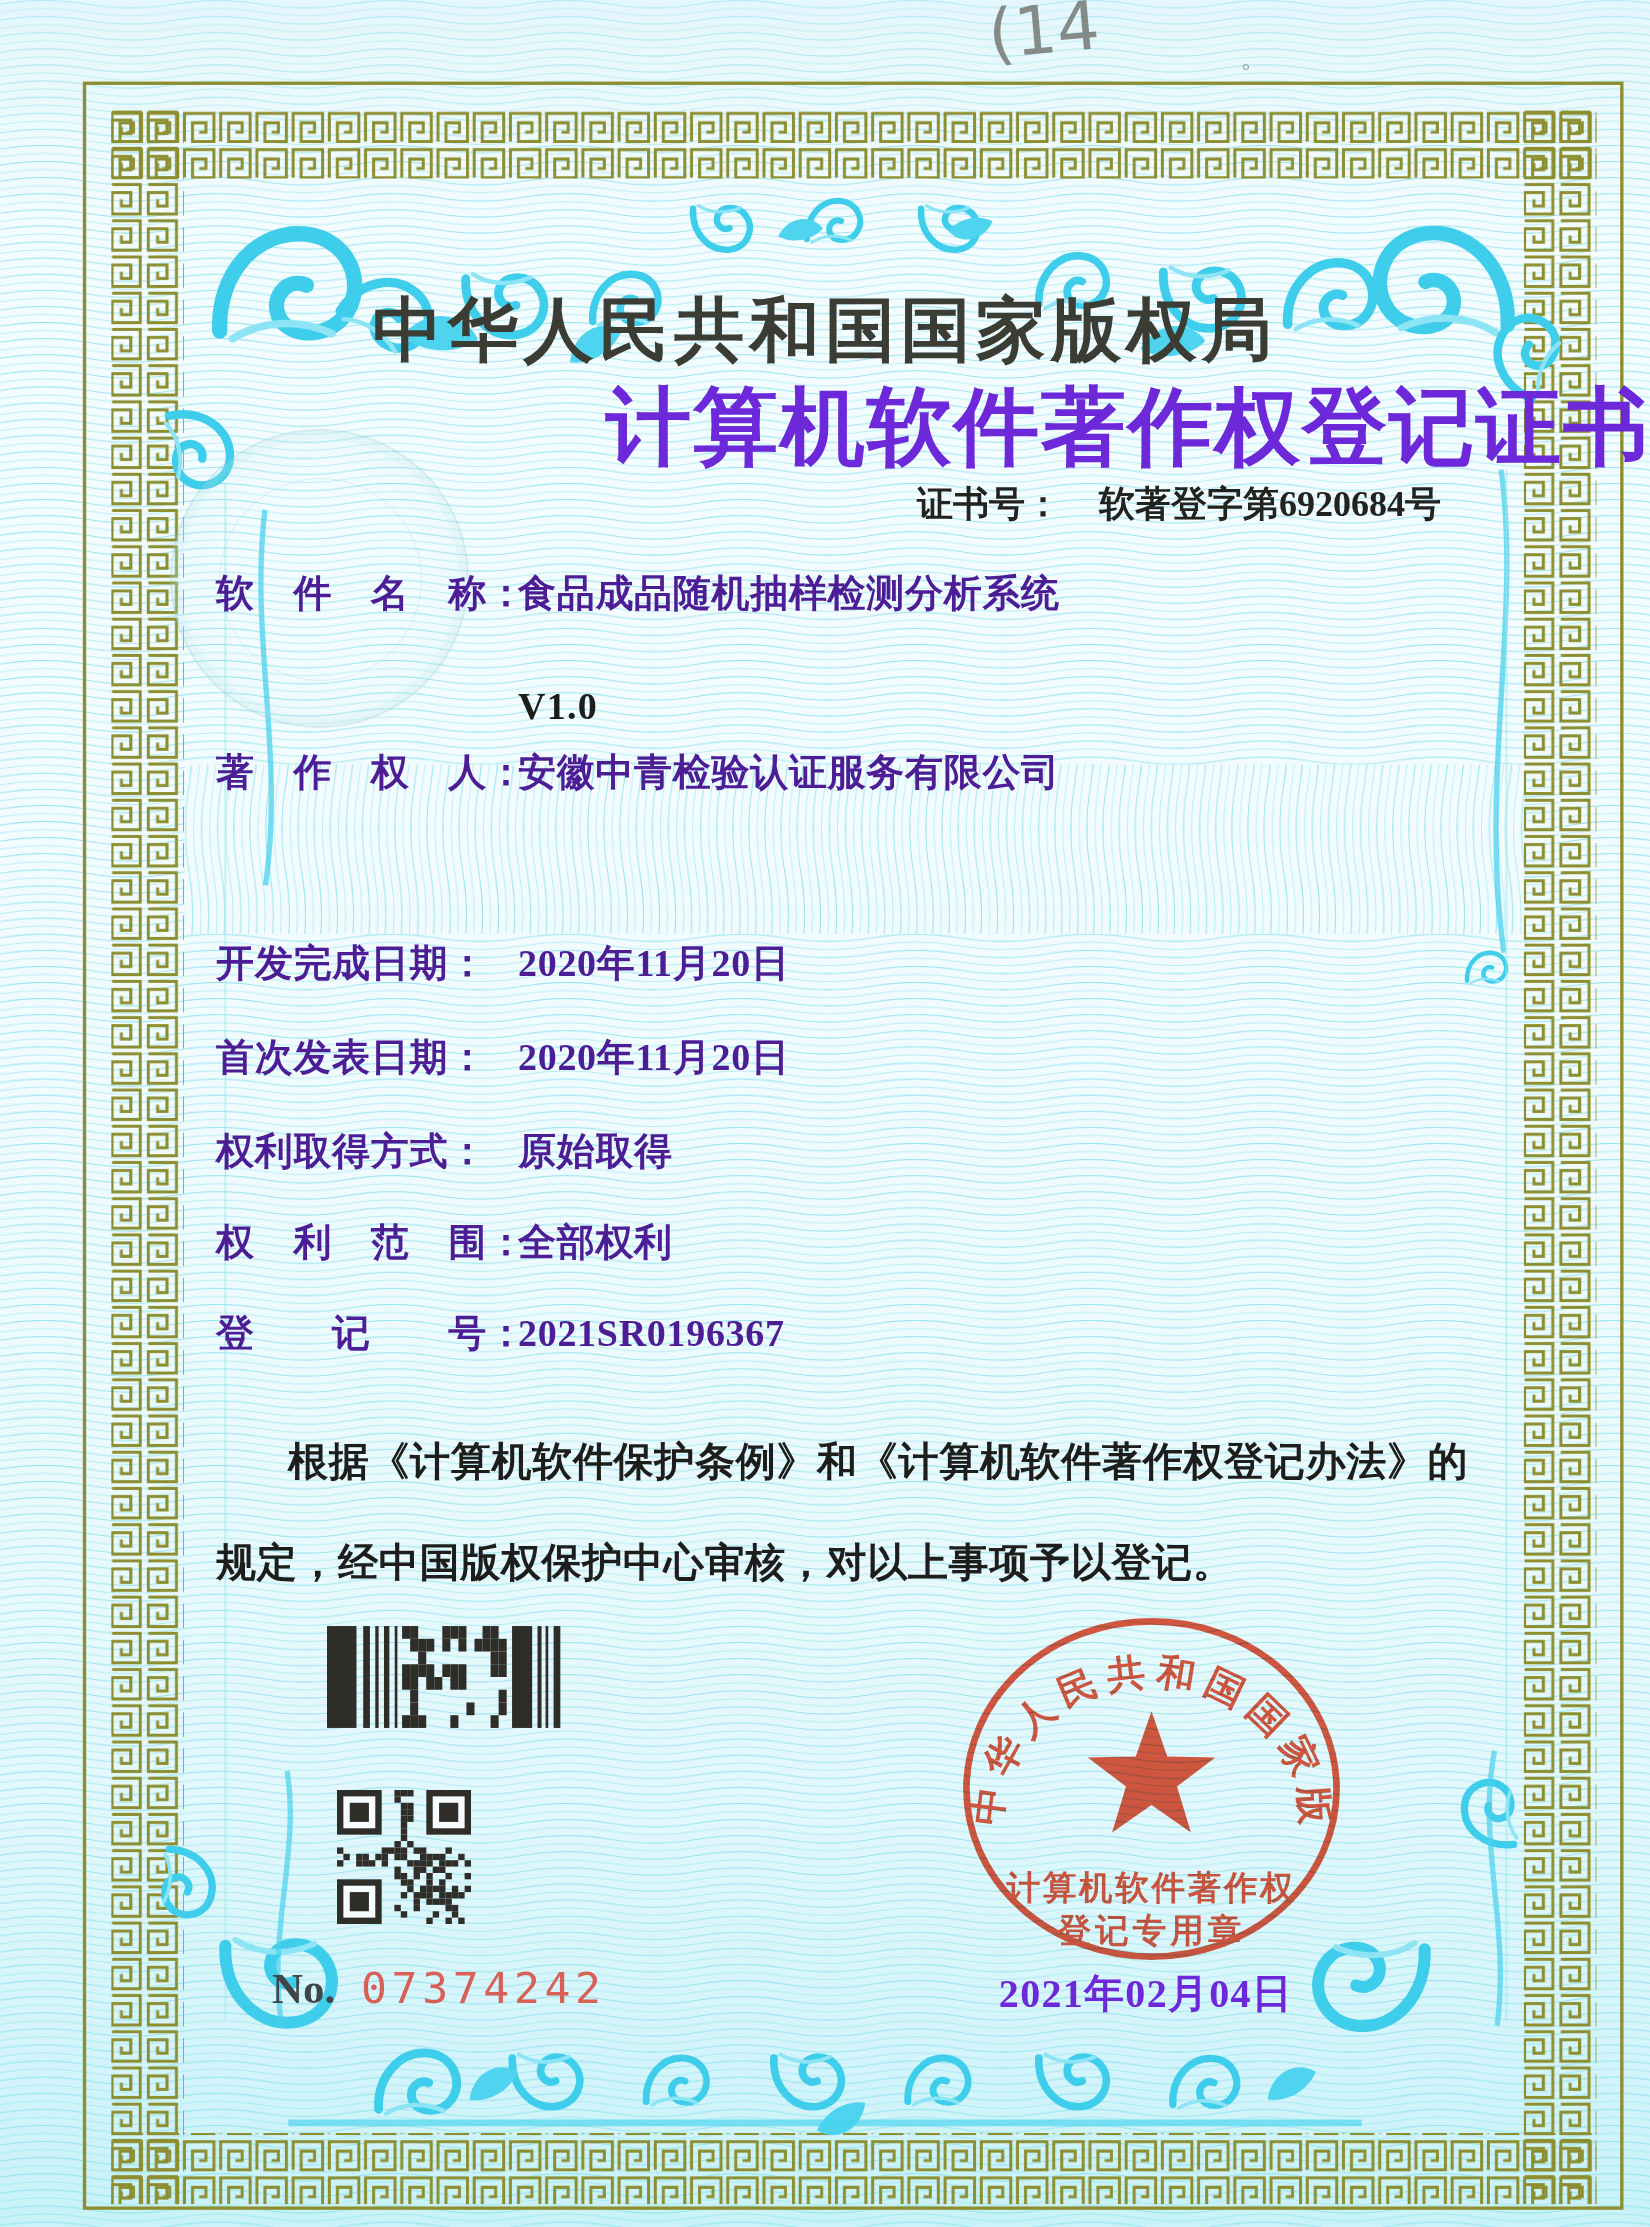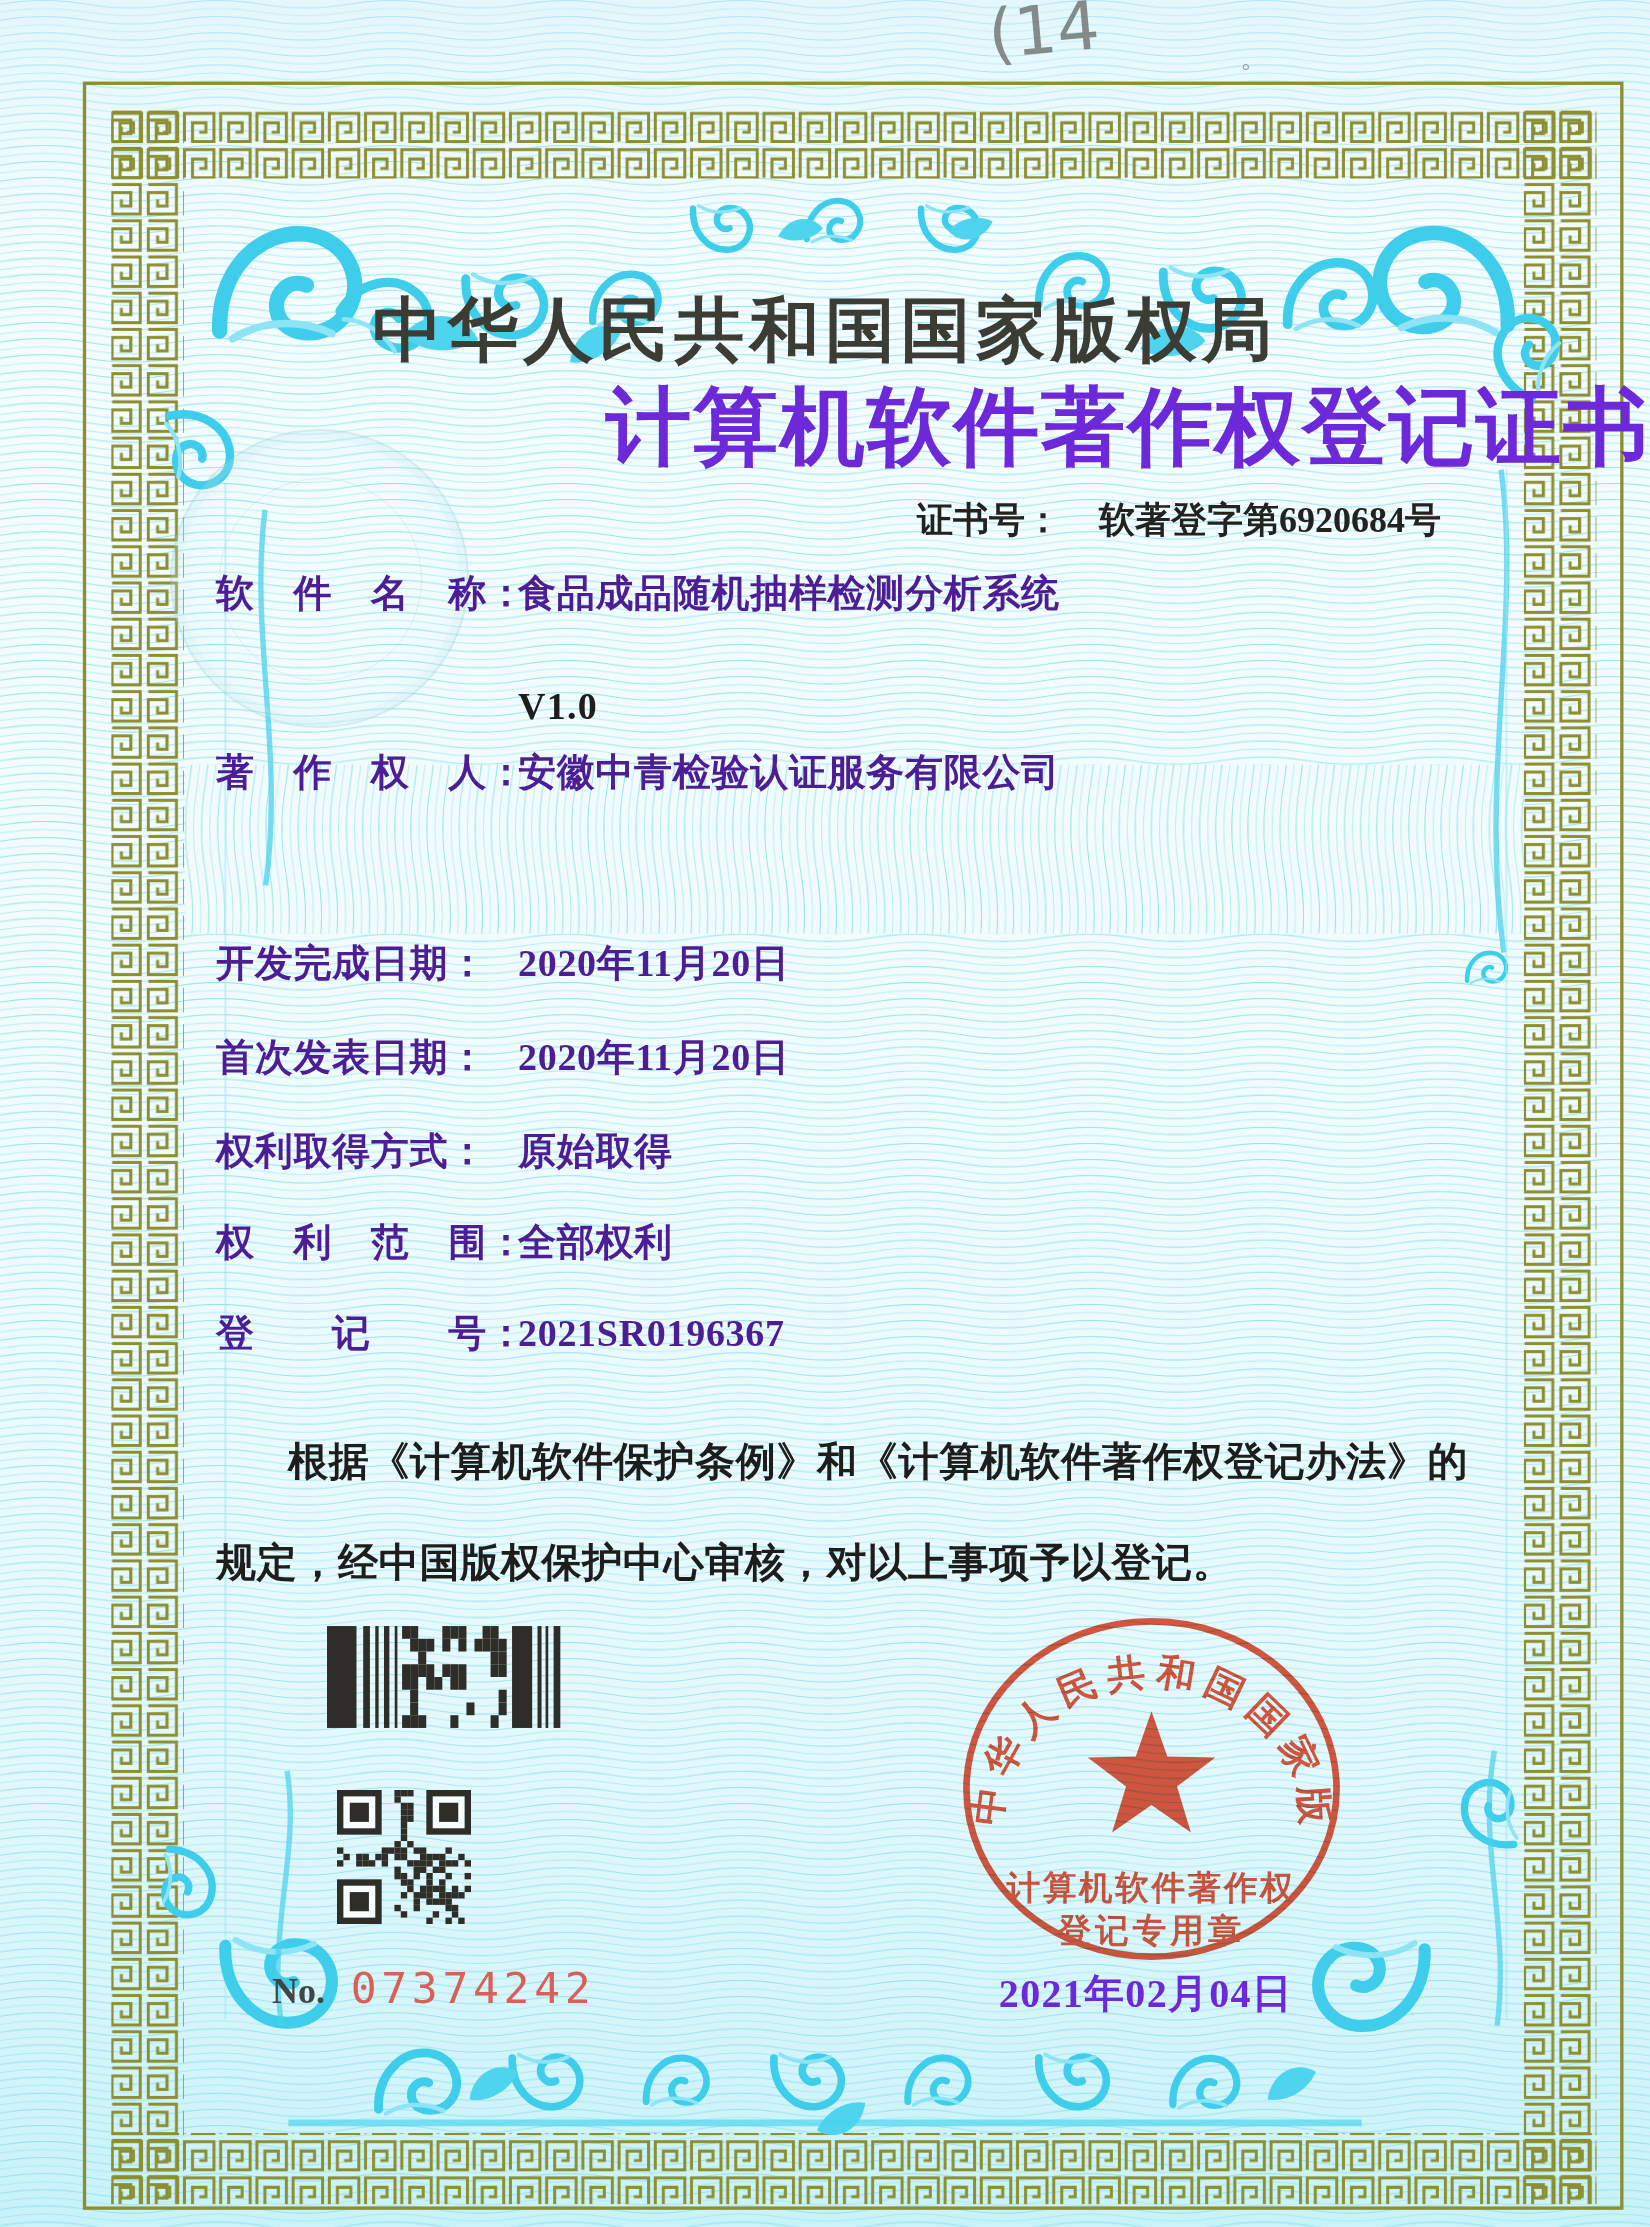--- a/index.html
+++ b/index.html
@@ -15,42 +15,42 @@
     font-size:70px; font-weight:700; letter-spacing:5.4px; color:#3b3d35;
     white-space:nowrap;
   }
   .cert-title{
     position:absolute; left:0; right:0; top:370px; text-align:right;
     font-size:85px; font-weight:900; letter-spacing:2px; color:#6d28d9;
     white-space:nowrap;
   }
   .cert-no{
     position:absolute; top:480px; right:209px;
-    font-size:36px; font-weight:700; color:#22221f; white-space:nowrap;margin-top:16px;
+    font-size:36px; font-weight:700; color:#22221f; white-space:nowrap;
   }
   .cert-no .gap{display:inline-block;width:38px;}
   .field-row{
     position:absolute; left:216px; font-size:38px; font-weight:700;
     color:#4c1d95; white-space:nowrap; letter-spacing:0.7px;
   }
   .field-row .lab{display:inline-block; width:302px;}
   .version-line{
     position:absolute; left:518px; top:636px; font-size:38px; font-weight:700;
     color:#1d1d1b; letter-spacing:1.3px;margin-top:48px;
   }
   .statement{
     position:absolute; left:216px; width:1241px; font-size:40px; font-weight:700;
     color:#1d1d1b; letter-spacing:0.7px; white-space:nowrap;
   }
   .statement.l1{top:1434px; left:288px;}
   .statement.l2{top:1535px;}
   .serial{
     position:absolute; left:272px; top:1963px; white-space:nowrap;
   }
-  .serial .prefix{font-size:36px; color:#40454a; font-weight:600;}
+  .serial .prefix{font-size:43px; color:#40454a; font-weight:600;}
   .serial .number{
     font-family:"DejaVu Sans Mono","Liberation Mono",monospace;
     font-size:43px; color:#d9544a; letter-spacing:4.7px; margin-left:23px; opacity:.92;
   }
   .issue-date{
     position:absolute; left:958px; top:1966px; width:376px; text-align:center;
     font-size:40px; font-weight:700; color:#6d28d9; letter-spacing:1.3px;
   }
   .handwriting{
     position:absolute; left:988px; top:-9.4px; z-index:9;

